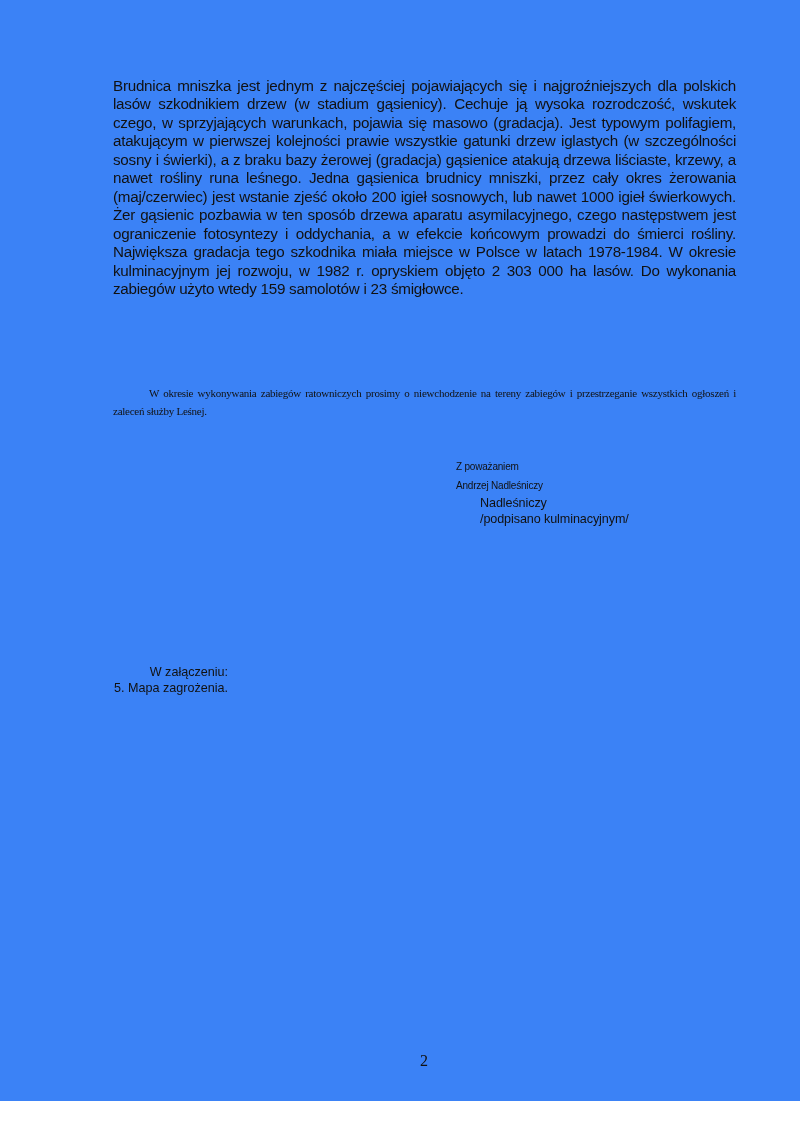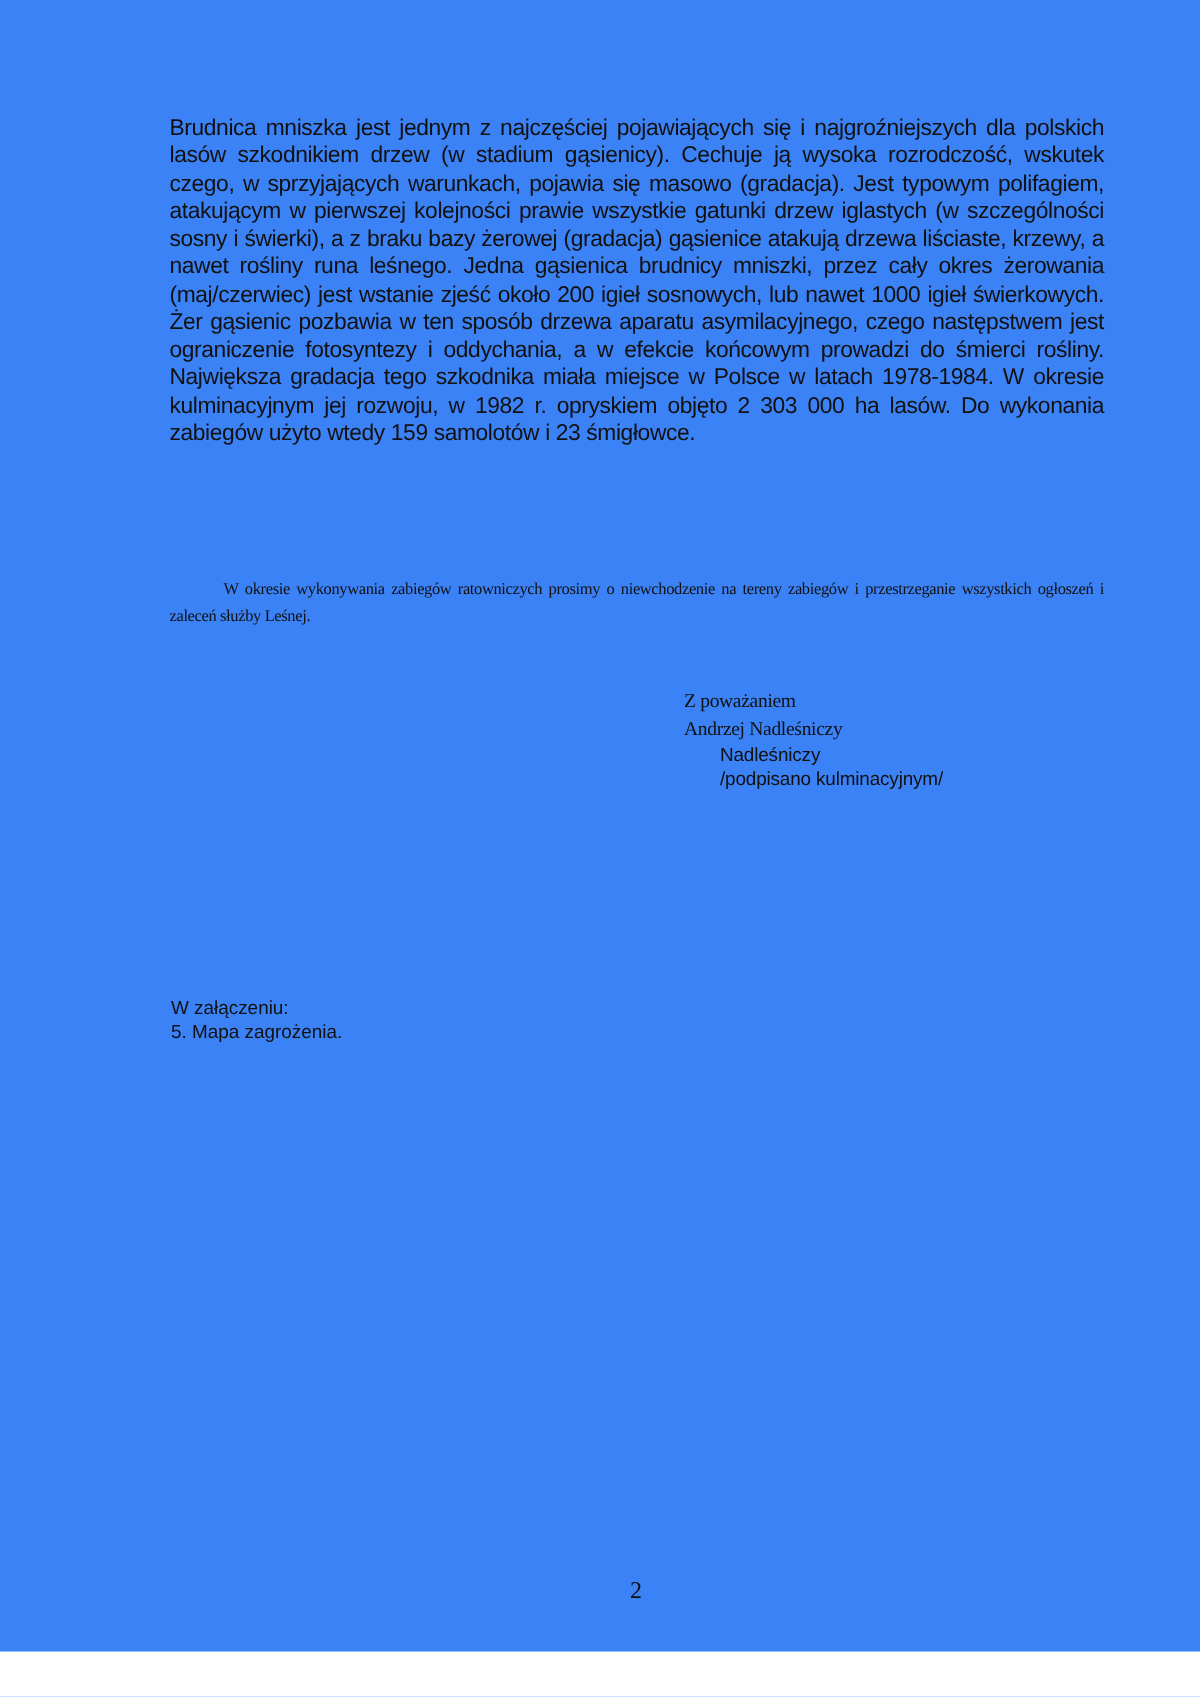--- a/index.html
+++ b/index.html
@@ -11,24 +11,24 @@
     font-size: 15.2px; line-height: 18.45px;
     text-align: justify; letter-spacing: -0.25px;
   }
   .body-text p { margin: 0; }
   .para2 { position: absolute; left: 113px; top: 336px; width: 623px;
     font-family: Liberation Serif, serif;
     font-size: 11px; line-height: 18.45px; text-align: justify; letter-spacing: -0.25px; margin-top: 48px; }
   .para2 p { margin: 0; text-indent: 36px; }
   .signature { position: absolute; left: 456px; top: 458px;
     font-family: "Liberation Sans", sans-serif; }
-  .sig-big { font-size: 13px; line-height: 18.5px; letter-spacing: -0.2px; font-family: Liberation Serif, serif; }
+  .sig-big { font-size: 10px; line-height: 18.5px; letter-spacing: -0.2px; }
   .sig-small { font-size: 12.6px; line-height: 16px; letter-spacing: -0.1px; margin-left: 24px; }
   .attachments { position: absolute; left: 114px; top: 664px;
-    font-family: "Liberation Sans", sans-serif; font-size: 12.6px; line-height: 16px; }
+    font-family: "Liberation Sans", sans-serif; font-size: 12.6px; line-height: 16px; text-align: right; }
   .page-number { position: absolute; left: 0; width: 848px; top: 1052px; text-align: center;
     font-family: "Liberation Serif", serif; font-size: 16px; }
 </style>
 </head>
 <body>
 
 <div class="page">
 
   <div class="body-text">
     <p>Brudnica mniszka jest jednym z najczęściej pojawiających się i najgroźniejszych dla polskich lasów szkodnikiem drzew (w stadium gąsienicy). Cechuje ją wysoka rozrodczość, wskutek czego, w sprzyjających warunkach, pojawia się masowo (gradacja). Jest typowym polifagiem, atakującym w pierwszej kolejności prawie wszystkie gatunki drzew iglastych (w szczególności sosny i świerki), a z braku bazy żerowej (gradacja) gąsienice atakują drzewa liściaste, krzewy, a nawet rośliny runa leśnego. Jedna gąsienica brudnicy mniszki, przez cały okres żerowania (maj/czerwiec) jest wstanie zjeść około 200 igieł sosnowych, lub nawet 1000 igieł świerkowych. Żer gąsienic pozbawia w ten sposób drzewa aparatu asymilacyjnego, czego następstwem jest ograniczenie fotosyntezy i oddychania, a w efekcie końcowym prowadzi do śmierci rośliny. Największa gradacja tego szkodnika miała miejsce w Polsce w latach 1978-1984. W okresie kulminacyjnym jej rozwoju, w 1982 r. opryskiem objęto 2 303 000 ha lasów. Do wykonania zabiegów użyto wtedy 159 samolotów i 23 śmigłowce.</p>

